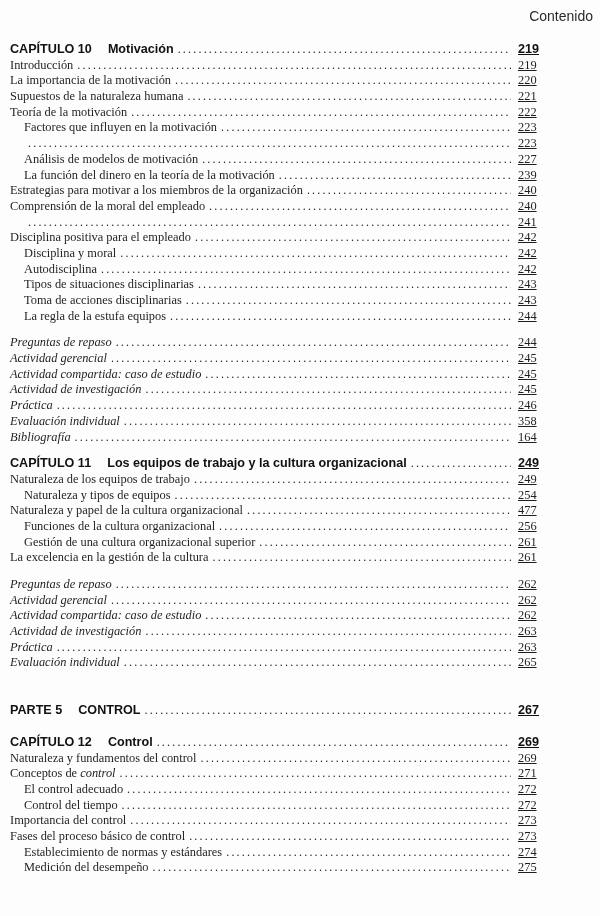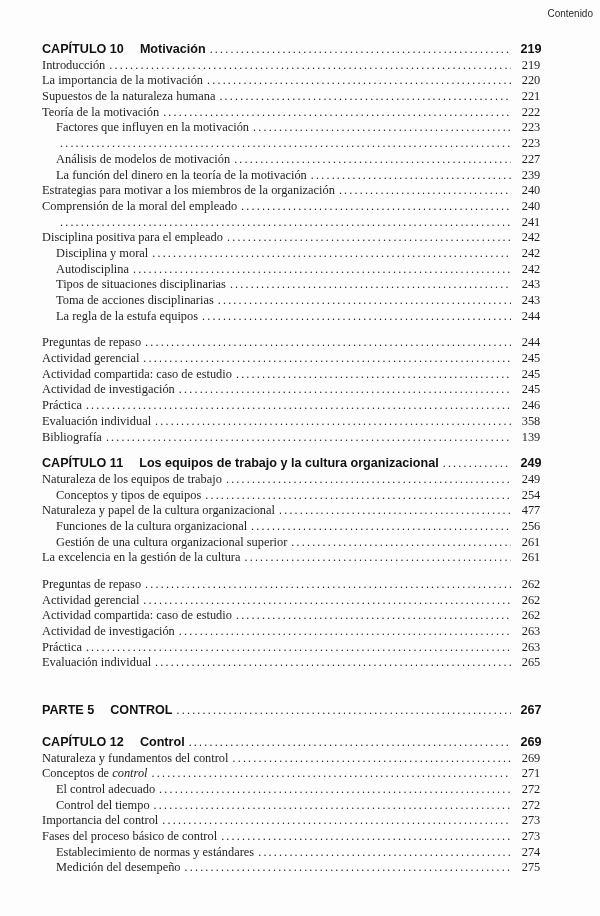--- a/index.html
+++ b/index.html
@@ -8,72 +8,72 @@
     background: #fdfdfd;
     position: relative;
     overflow: hidden;
     font-family: "Liberation Serif", serif;
     color: #1f1f1f;
   }
   .page-header {
     position: absolute;
     top: 8px; right: 7px;
     font-family: "Liberation Sans", sans-serif;
-    font-size: 10px;
+    font-size: 14px;
     color: #2a2a2a;
   }
   .toc {
     position: absolute;
     top: 42px; left: 10px; right: 56px;
   }
   .row {
     display: flex;
     align-items: baseline;
     height: 15.7px;
     line-height: 15.7px;
     font-size: 12.4px;
     white-space: nowrap;
-    margin-left: 32px;
   }
   .row.ind1 { padding-left: 14px; }
   .row.gap-s  { margin-top: 11px; }
   .row.gap-m  { margin-top: 16px; }
   .row.gap-xl { margin-top: 32px; }
 
   .row-text { flex: 0 0 auto; }
   .label { margin-right: 16px; }
   .em { font-style: italic; }
 
   .kind-chapter .row-text, .kind-part .row-text,
   .kind-chapter .page-num, .kind-part .page-num {
     font-family: "Liberation Sans", sans-serif;
     font-weight: 700;
     font-size: 12.6px;
     color: #111;
   }
-  .kind-activity .row-text { }
+  .kind-activity .row-text { font-style: italic; }
 
   .dots {
     flex: 1 1 auto;
     overflow: hidden;
     margin: 0 7px 0 4px;
     font-family: "Liberation Serif", serif;
     font-weight: 400;
     font-style: normal;
     font-size: 12px;
     color: #222;
   }
   .dots::after {
     content: "................................................................................................................................................................";
     letter-spacing: 2.2px;
   }
   .page-num {
     flex: 0 0 auto;
     width: 26px;
-    text-align: center;
+    text-align: left;
+    text-decoration: underline;
   }
 </style>
 </head>
 <body>
 
 <div class="page-header">Contenido</div>
 
 <div class="toc" id="toc-list">
     <div class="row kind-chapter">
       <span class="row-text"><span class="label">CAPÍTULO 10</span><span class="text">Motivación</span></span>
@@ -189,34 +189,34 @@
       <span class="page-num">246</span>
     </div>
     <div class="row kind-activity">
       <span class="row-text"><span class="text">Evaluación individual</span></span>
       <span class="dots"></span>
       <span class="page-num">358</span>
     </div>
     <div class="row kind-activity">
       <span class="row-text"><span class="text">Bibliografía</span></span>
       <span class="dots"></span>
-      <span class="page-num">139</span>
+      <span class="page-num">164</span>
     </div>
     <div class="row kind-chapter gap-s">
       <span class="row-text"><span class="label">CAPÍTULO 11</span><span class="text">Los equipos de trabajo y la cultura organizacional</span></span>
       <span class="dots"></span>
       <span class="page-num">249</span>
     </div>
     <div class="row kind-entry">
       <span class="row-text"><span class="text">Naturaleza de los equipos de trabajo</span></span>
       <span class="dots"></span>
       <span class="page-num">249</span>
     </div>
     <div class="row kind-entry ind1">
-      <span class="row-text"><span class="text">Conceptos y tipos de equipos</span></span>
+      <span class="row-text"><span class="text">Naturaleza y tipos de equipos</span></span>
       <span class="dots"></span>
       <span class="page-num">254</span>
     </div>
     <div class="row kind-entry">
       <span class="row-text"><span class="text">Naturaleza y papel de la cultura organizacional</span></span>
       <span class="dots"></span>
       <span class="page-num">477</span>
     </div>
     <div class="row kind-entry ind1">
       <span class="row-text"><span class="text">Funciones de la cultura organizacional</span></span>

